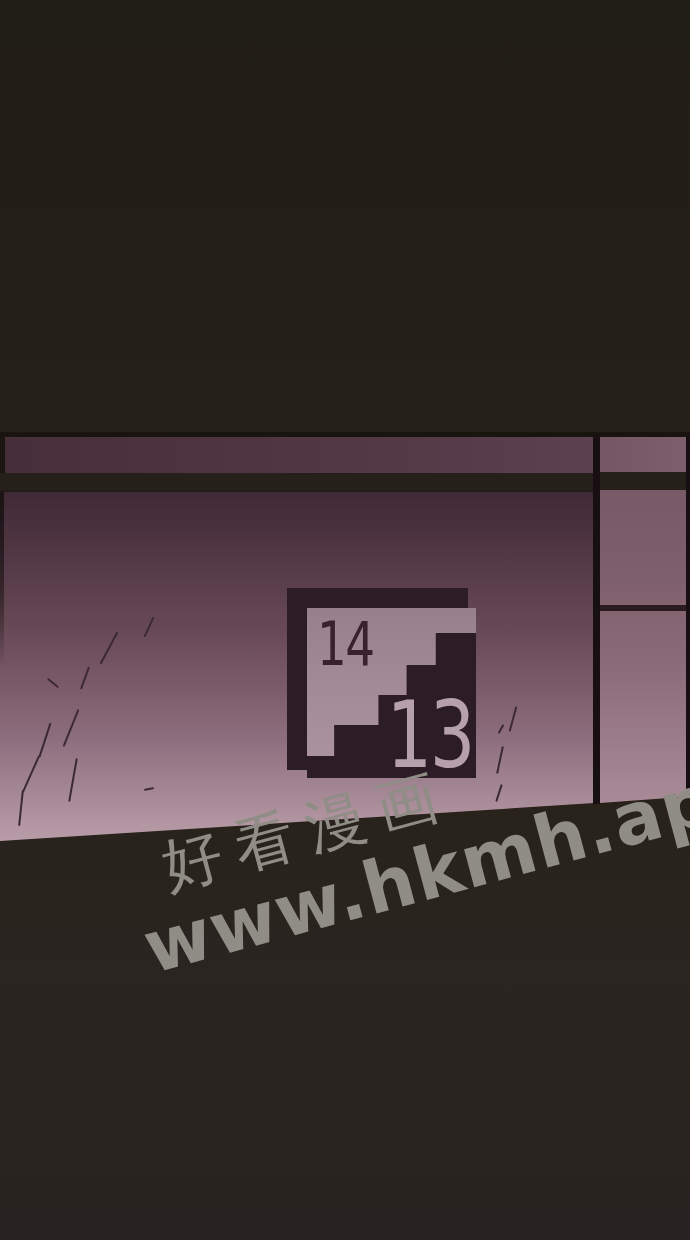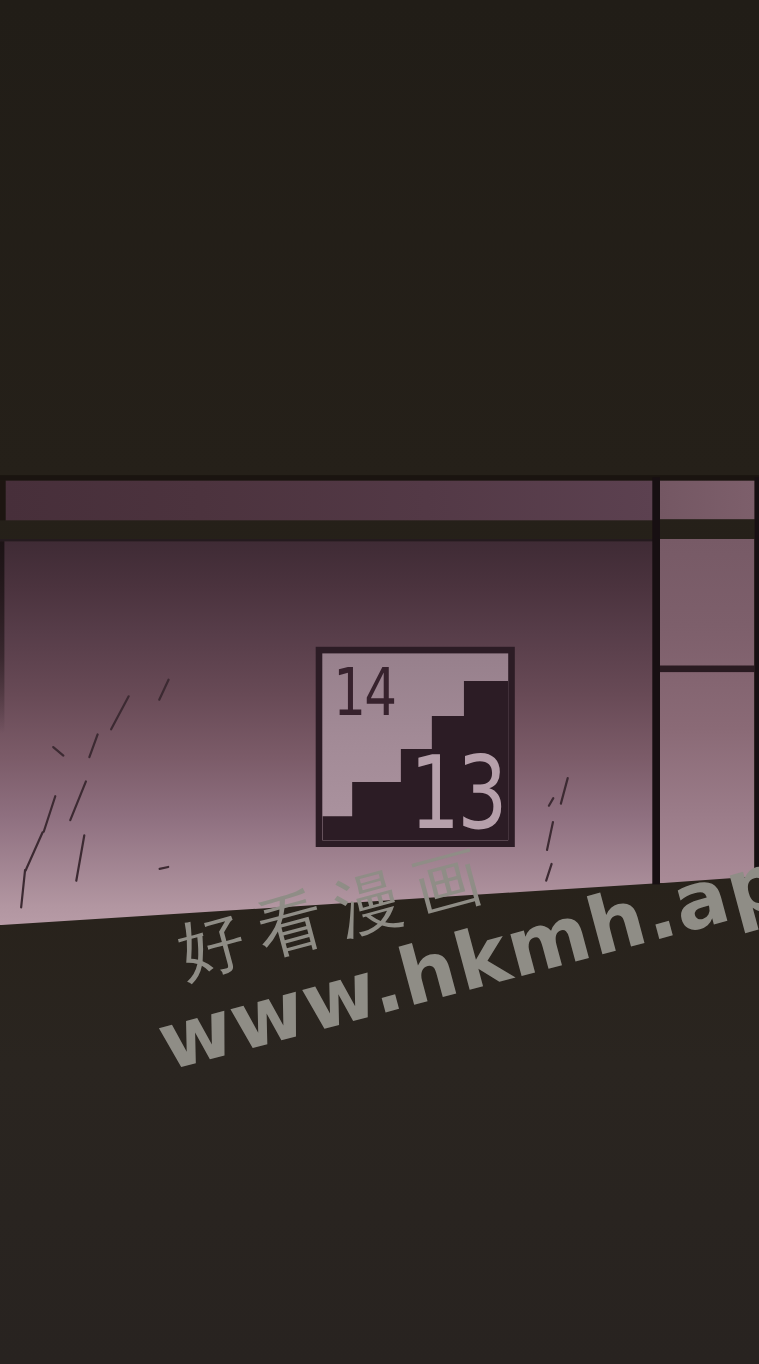--- a/index.html
+++ b/index.html
@@ -38,21 +38,21 @@
     clip-path:polygon(0 0,100% 0,100% 98%,0 100%);
   }
   .wall-right-line{position:absolute;left:600px;top:605px;width:86px;height:6px;background:#2a1b21;}
   
   .divider-v{position:absolute;left:593px;top:434px;width:7px;height:370px;background:#170f12;}
   .edge-right{position:absolute;left:686px;top:434px;width:4px;height:364px;background:#170f12;}
 
   
   .sign{
     position:absolute;left:287px;top:588px;width:181px;height:182px;
-    background:#2c1c25;box-sizing:border-box;padding:6px;
+    background:#2c1c25;box-sizing:border-box;padding:20px;
   }
   .sign-face{
     position:relative;width:169px;height:170px;overflow:hidden;
     background:linear-gradient(180deg,#97808c 0%,#a28a96 45%,#ac94a0 100%);
   }
   .sign-stairs{position:absolute;left:0;top:0;width:169px;height:170px;}
   .sign-stairs polygon{fill:#2c1c25;}
   .sign-num-upper{
     position:absolute;left:10px;top:6px;font-size:60px;line-height:1;
     color:#37222d;transform:scaleX(0.78);transform-origin:left top;letter-spacing:-2px;

